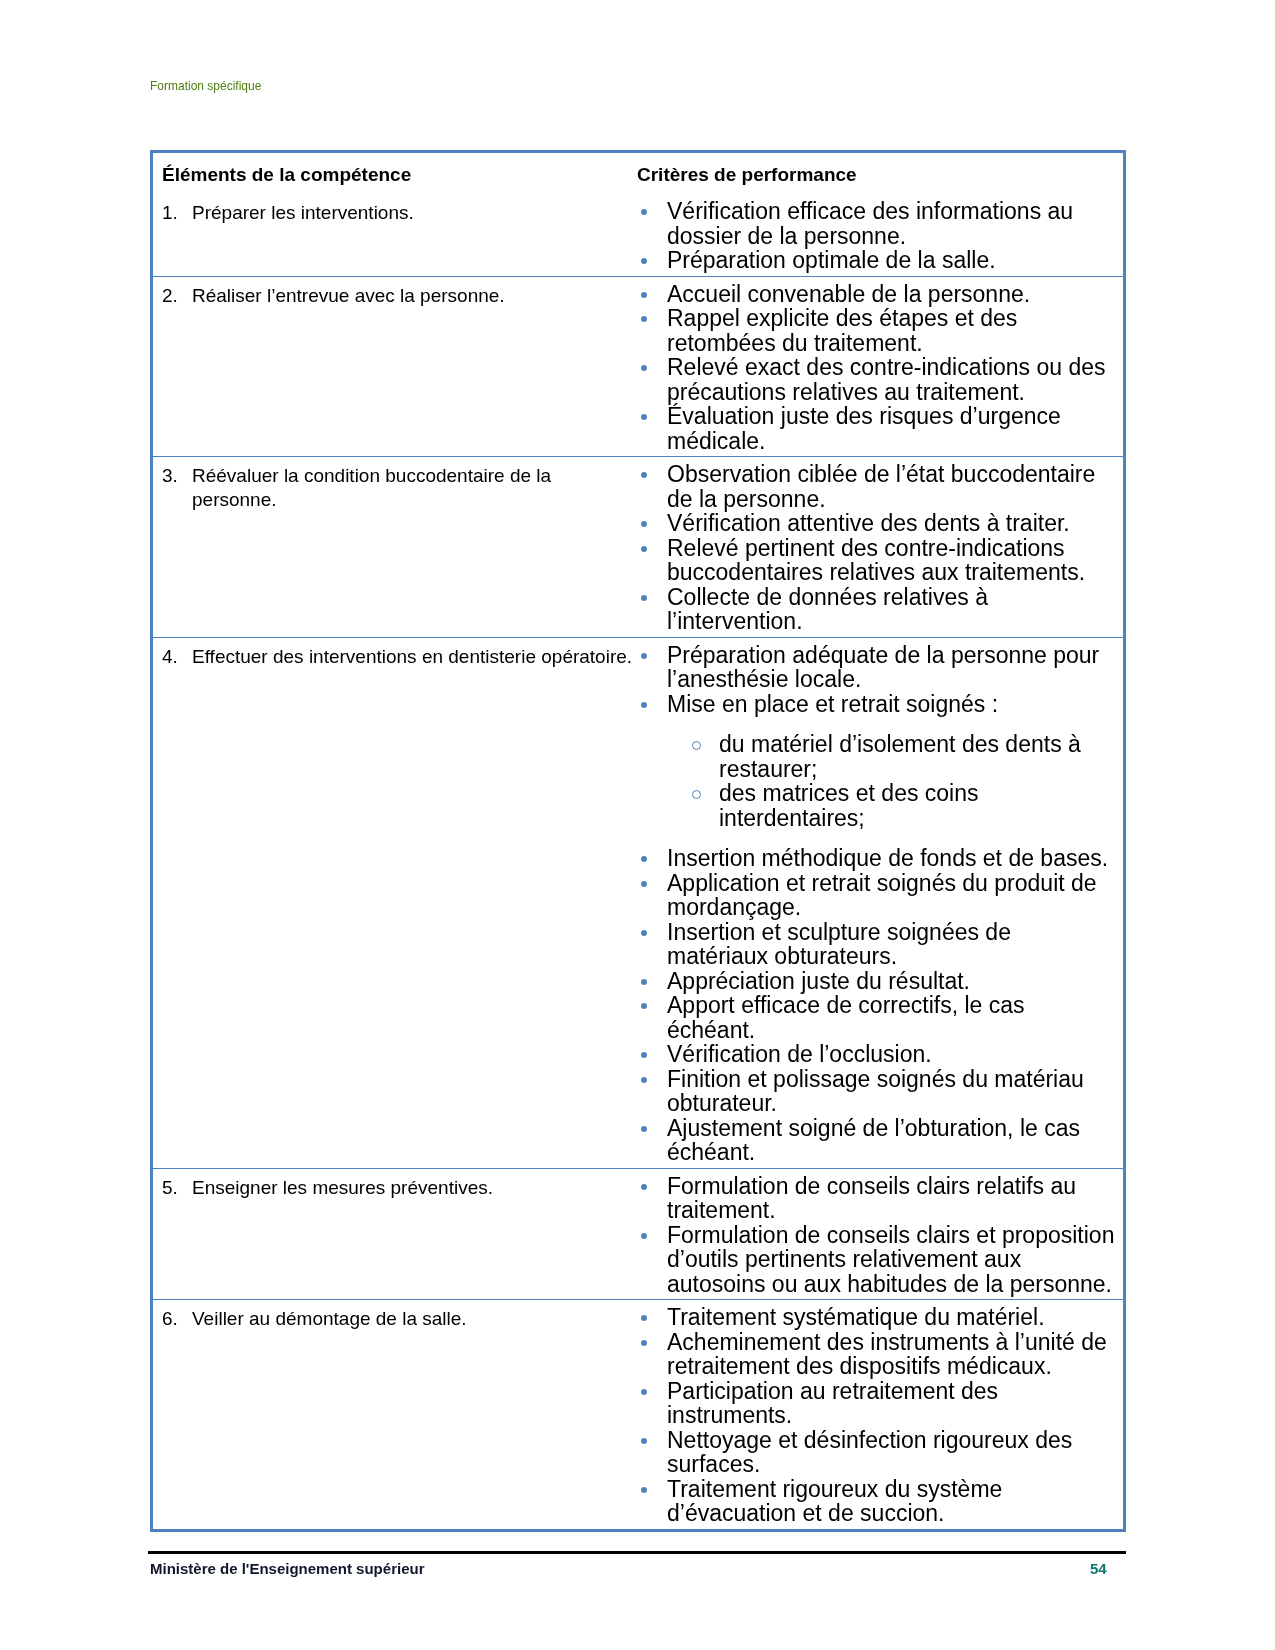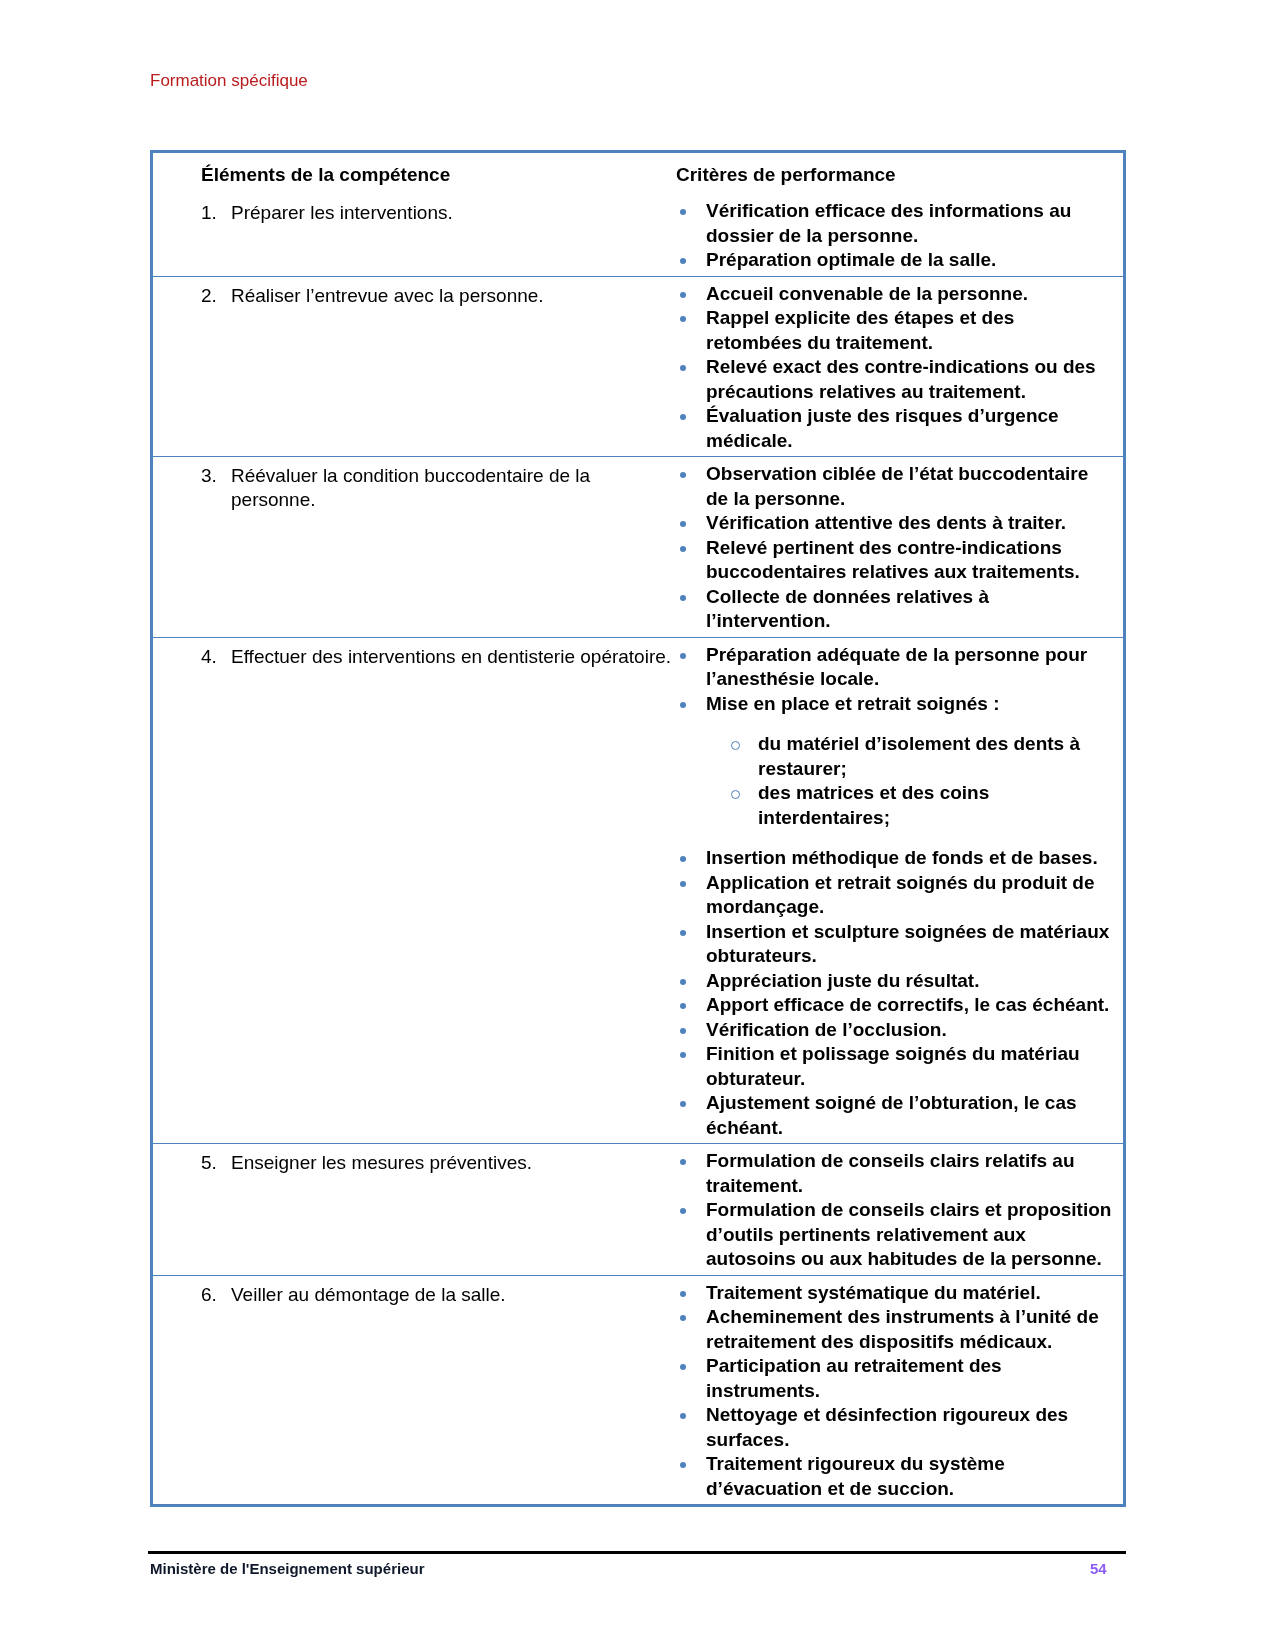--- a/index.html
+++ b/index.html
@@ -1,40 +1,40 @@
 <!DOCTYPE html>
 <html><head>
 <meta charset="utf-8">
 <style>
   html, body { margin: 0; padding: 0; background: #ffffff; }
   body { width: 1275px; height: 1650px; position: relative; overflow: hidden;
          font-family: "Liberation Sans", sans-serif; color: #000; }
-  .running-header { position: absolute; left: 150px; top: 71px; font-size: 17px; color: #b91c1c; }
+  .running-header { position: absolute; left: 150px; top: 79px; font-size: 12px; color: #4d7c0f; }
   .comp-table { position: absolute; left: 150px; top: 150px; width: 976px;
                 border: 3px solid #4f81bd; box-sizing: border-box; }
   .row { display: flex; border-top: 1px solid #4f81bd; }
   .row:first-child { border-top: none; }
-  .col-left { width: 484px; padding: 7px 0 0 9px; box-sizing: border-box; margin-left: 39px; }
+  .col-left { width: 484px; padding: 7px 0 0 9px; box-sizing: border-box; }
   .col-right { flex: 1; padding: 5px 0 3px 0; box-sizing: border-box; }
   .hdr { font-weight: bold; font-size: 19px; line-height: 24px; padding-top: 10px; padding-bottom: 7px; }
   .row.head .col-right.hdr { padding-left: 0; }
   .element { display: flex; font-size: 19px; line-height: 24px; }
   .element .num { width: 30px; flex: none; }
   .element .txt { flex: 1; }
   ul.crit { list-style: none; margin: 0; padding: 0; }
-  ul.crit > li { position: relative; padding-left: 30px; font-size: 19px; line-height: 24.5px; padding-right: 8px; font-weight: bold; }
+  ul.crit > li { position: relative; padding-left: 30px; font-size: 23px; line-height: 24.5px; padding-right: 8px; }
   ul.crit > li::before { content: ""; position: absolute; left: 4px; top: 10px; width: 6px; height: 6px;
                          border-radius: 50%; background: #4f81bd; }
   ul.sub { list-style: none; margin: 16px; padding: 0; }
   ul.sub > li { position: relative; padding-left: 36px; }
   ul.sub > li::before { content: ""; position: absolute; left: 9px; top: 9px; width: 7px; height: 7px;
                         border-radius: 50%; border: 1px solid #4f81bd; background: transparent; }
   .footer-rule { position: absolute; left: 148px; top: 1551px; width: 978px; height: 3px; background: #000; }
   .footer-left { position: absolute; left: 150px; top: 1560px; font-size: 15px; font-weight: bold; color: #0f172a; }
-  .footer-right { position: absolute; left: 1090px; top: 1560px; font-size: 15px; font-weight: bold; color: #8b5cf6; }
+  .footer-right { position: absolute; left: 1090px; top: 1560px; font-size: 15px; font-weight: bold; color: #0f766e; }
 </style>
 </head>
 <body>
 
 <div class="running-header">Formation spécifique</div>
 
 <div class="comp-table">
   <div class="row head">
     <div class="col-left hdr">Éléments de la compétence</div>
     <div class="col-right hdr">Critères de performance</div>

